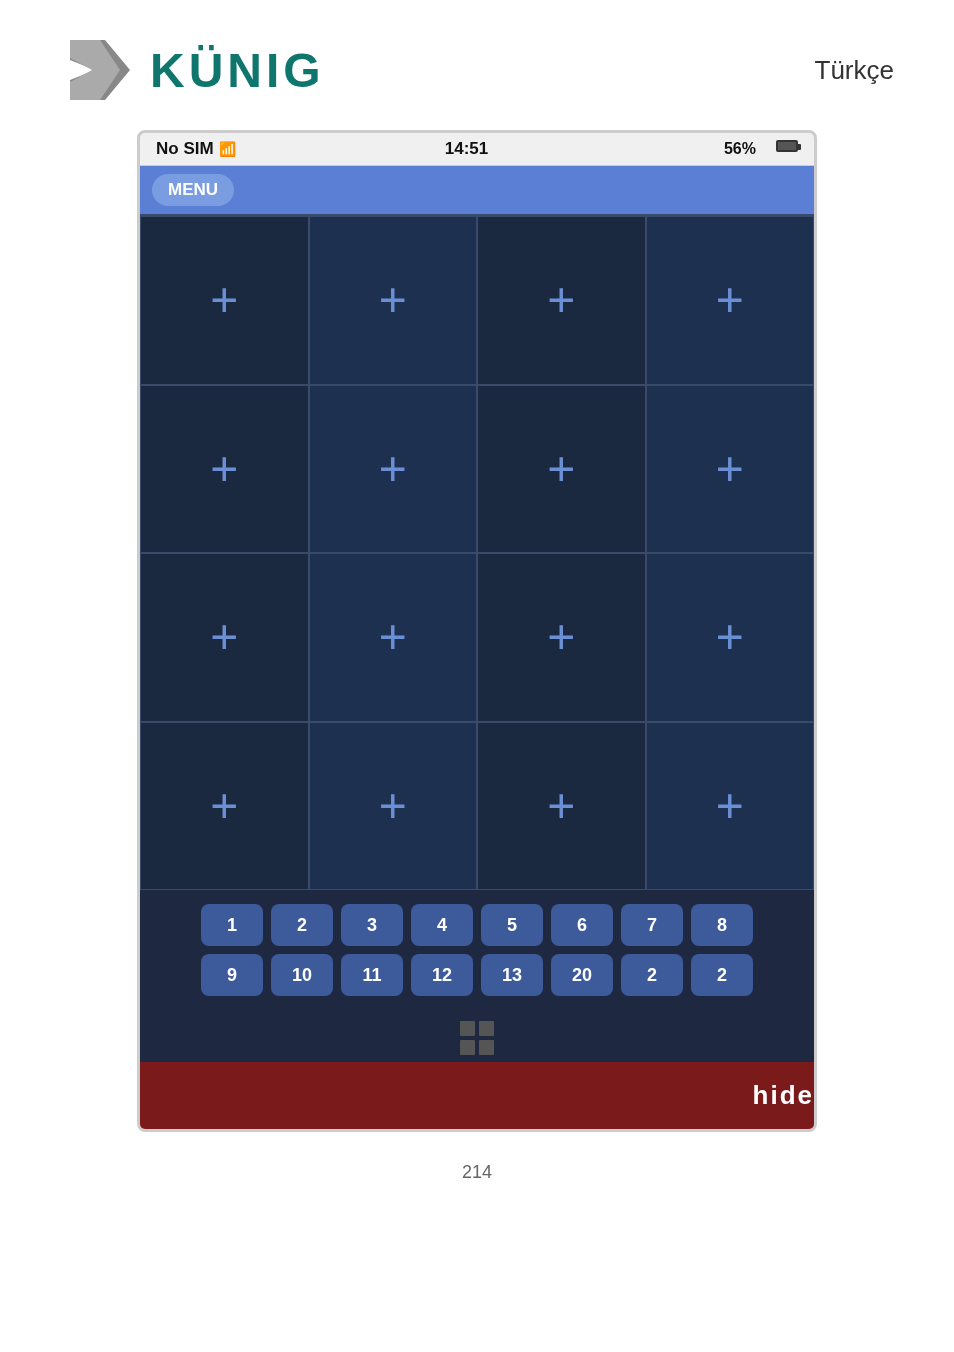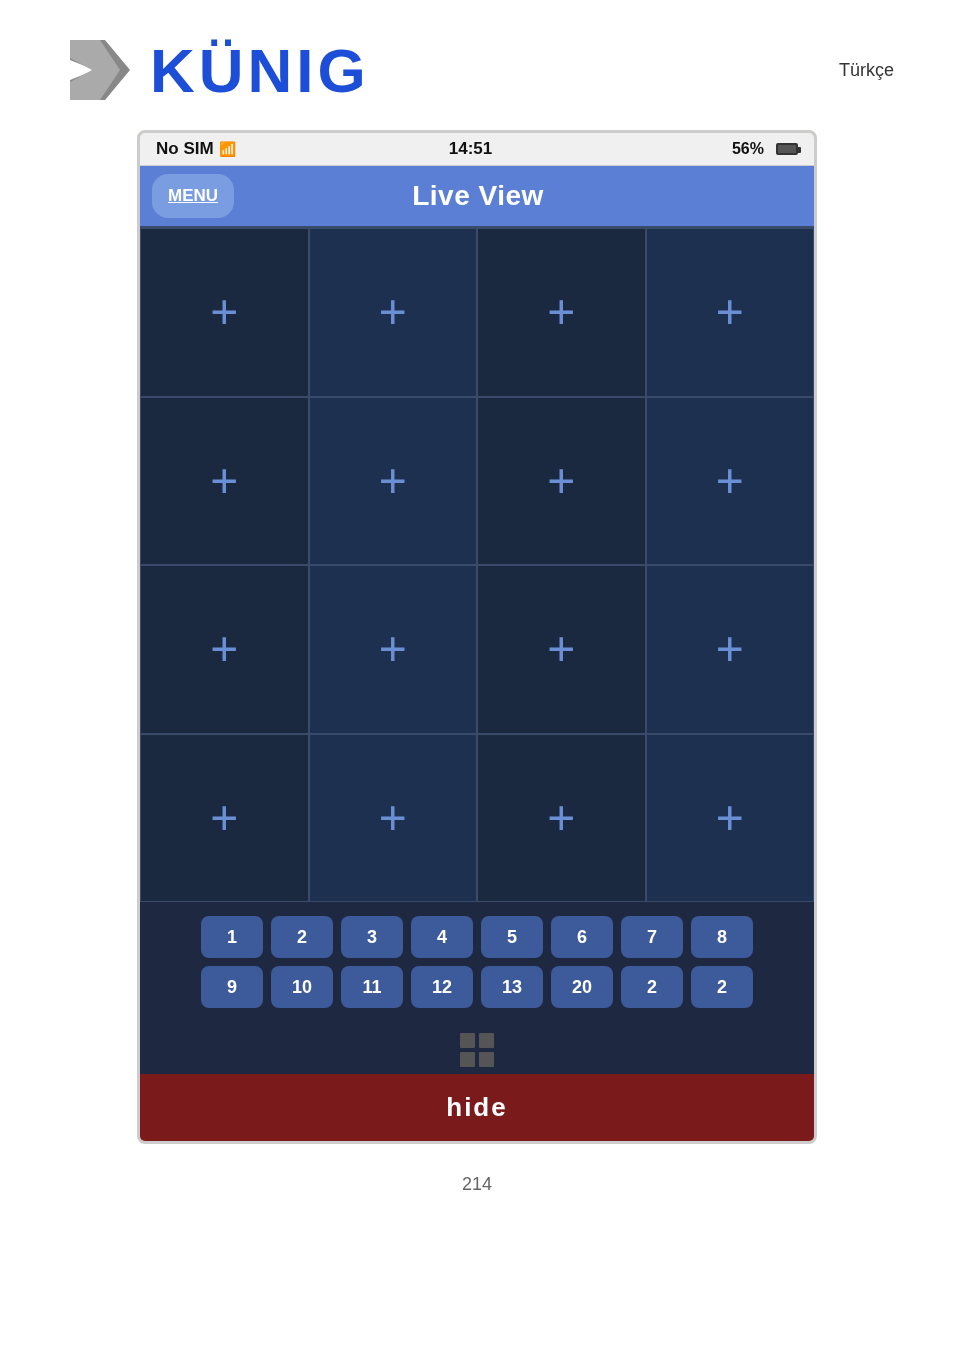--- a/index.html
+++ b/index.html
@@ -24,28 +24,28 @@
     .logo-area {
       display: flex;
       align-items: center;
       gap: 10px;
     }
     .logo-icon {
       width: 80px;
       height: 80px;
     }
     .logo-text {
-      font-size: 62px;
+      font-size: 48px;
       font-weight: 900;
       letter-spacing: 4px;
-      color: #1d4ed8;
+      color: #0f766e;
       font-family: 'Arial Black', Arial, sans-serif;
     }
     .lang-label {
-      font-size: 18px;
+      font-size: 26px;
       color: #333;
     }
 
     
     .phone-container {
       width: 680px;
       border: 3px solid #ccc;
       border-radius: 8px;
       overflow: hidden;
       background: #fdba74;
@@ -66,22 +66,21 @@
     .status-left {
       display: flex;
       align-items: center;
       gap: 6px;
     }
     .wifi-icon {
       font-size: 14px;
     }
     .status-right {
       display: flex;
-      align-items: center;
-      gap: 12px;
+      gap: 20px;
       font-size: 16px;
       margin-left: 28px;
     }
     .battery-box {
       display: inline-block;
       width: 22px;
       height: 12px;
       border: 2px solid #333;
       border-radius: 2px;
       position: relative;
@@ -103,26 +102,25 @@
       background: #5b7fd4;
       display: flex;
       align-items: center;
       padding: 8px 12px;
     }
     .menu-btn {
       background: #7a9ce0;
       color: white;
       font-size: 17px;
       font-weight: bold;
-      padding: 12px 16px;
+      padding: 6px 16px;
       border-radius: 16px;
       border: none;
       cursor: pointer;
       min-width: 80px;
-      text-decoration: underline;
     }
     .nav-title {
       flex: 1;
       text-align: center;
       color: white;
       font-size: 28px;
       font-weight: bold;
       letter-spacing: 0.5px;
     }
     .nav-spacer {
@@ -202,21 +200,21 @@
     
     .hide-btn {
       background: #7a1a1a;
       color: white;
       font-size: 26px;
       font-weight: bold;
       width: 100%;
       padding: 18px 0;
       border: none;
       cursor: pointer;
-      text-align: center;
+      text-align: right;
       letter-spacing: 2px;
     }
 
     
     .page-number {
       margin-top: 30px;
       font-size: 18px;
       color: #666;
     }
   </style>
@@ -247,21 +245,20 @@
     <span>14:51</span>
     <div class="status-right">
       <span>56%</span>
       <span class="battery-box"></span>
     </div>
   </div>
 
   
   <div class="nav-bar">
     <button class="menu-btn">MENU</button>
-    <span class="nav-title">Live View</span>
     <div class="nav-spacer"></div>
   </div>
 
   
   <div class="camera-grid">
 
     <div class="camera-cell">
       <span class="plus-icon">+</span>
     </div>
     <div class="camera-cell">

